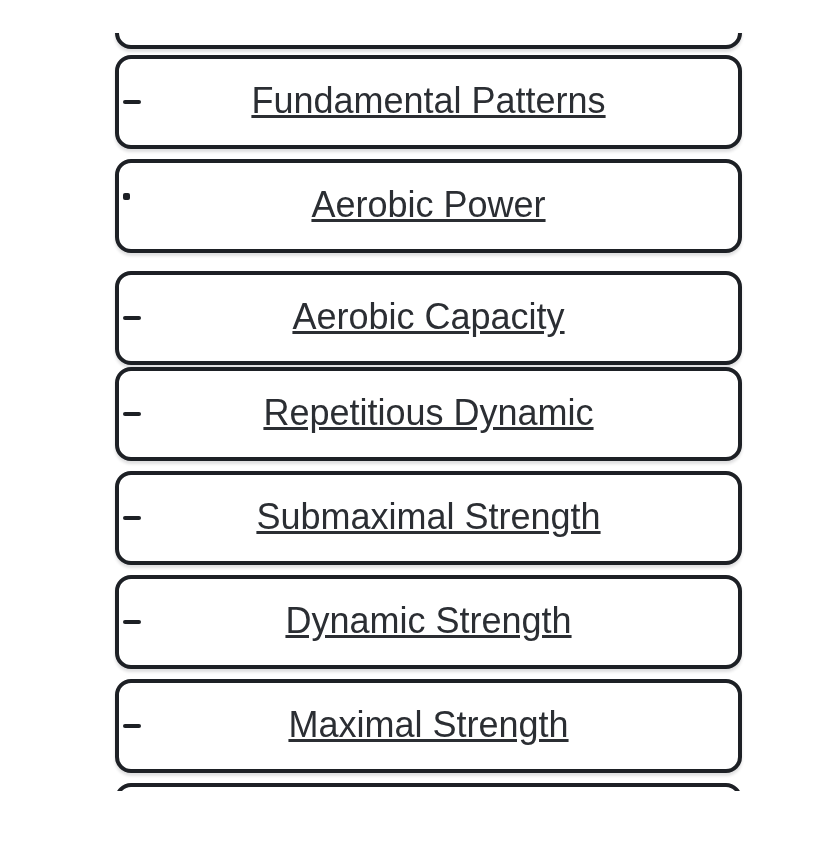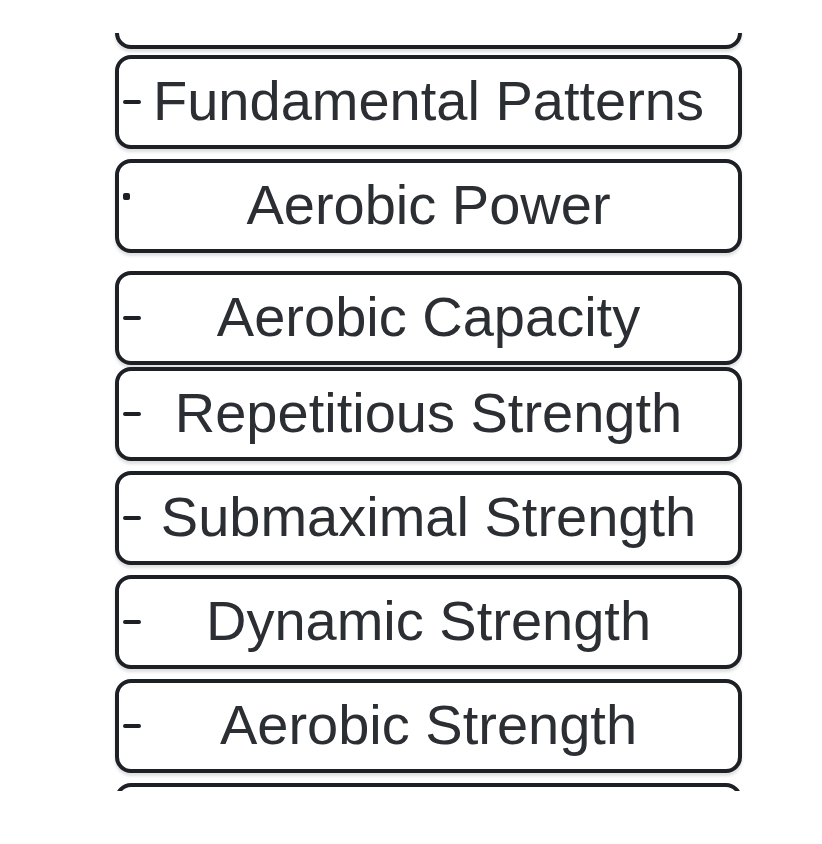--- a/index.html
+++ b/index.html
@@ -34,25 +34,26 @@
     box-sizing: border-box;
     background: var(--fill);
     border: 4px solid var(--border);
     border-radius: 16px;
     display: flex;
     align-items: center;
     justify-content: center;
     box-shadow: 0 3px 3px rgba(25,28,32,0.14);
   }
   .node .label {
-    font-size: 56px;
+    font-size: 36px;
     line-height: 1;
     color: var(--text);
     white-space: nowrap;
     padding-bottom: 2px;
+    text-decoration: underline;
   }
   .connector {
     position: absolute;
     height: 4px;
     top: calc(50% - 2px);
     background: var(--border);
     border-radius: 2px;
   }
   .connector.left  { left: 4px;   width: 18px; }
   .connector.dot {
@@ -82,32 +83,32 @@
     <span class="label">Aerobic Power</span>
 
   </div>
     <div class="node" style="top: 230px; margin-top: 8px;">
     <span class="connector left"></span>
     <span class="label">Aerobic Capacity</span>
 
   </div>
     <div class="node" style="top: 334px;">
     <span class="connector left"></span>
-    <span class="label">Repetitious Strength</span>
+    <span class="label">Repetitious Dynamic</span>
 
   </div>
     <div class="node" style="top: 438px;">
     <span class="connector left"></span>
     <span class="label">Submaximal Strength</span>
 
   </div>
     <div class="node" style="top: 542px;">
     <span class="connector left"></span>
     <span class="label">Dynamic Strength</span>
 
   </div>
     <div class="node" style="top: 646px;">
     <span class="connector left"></span>
-    <span class="label">Aerobic Strength</span>
+    <span class="label">Maximal Strength</span>
 
   </div>
     <div class="node partial-bottom"></div>
 </div>
 
 </body></html>

